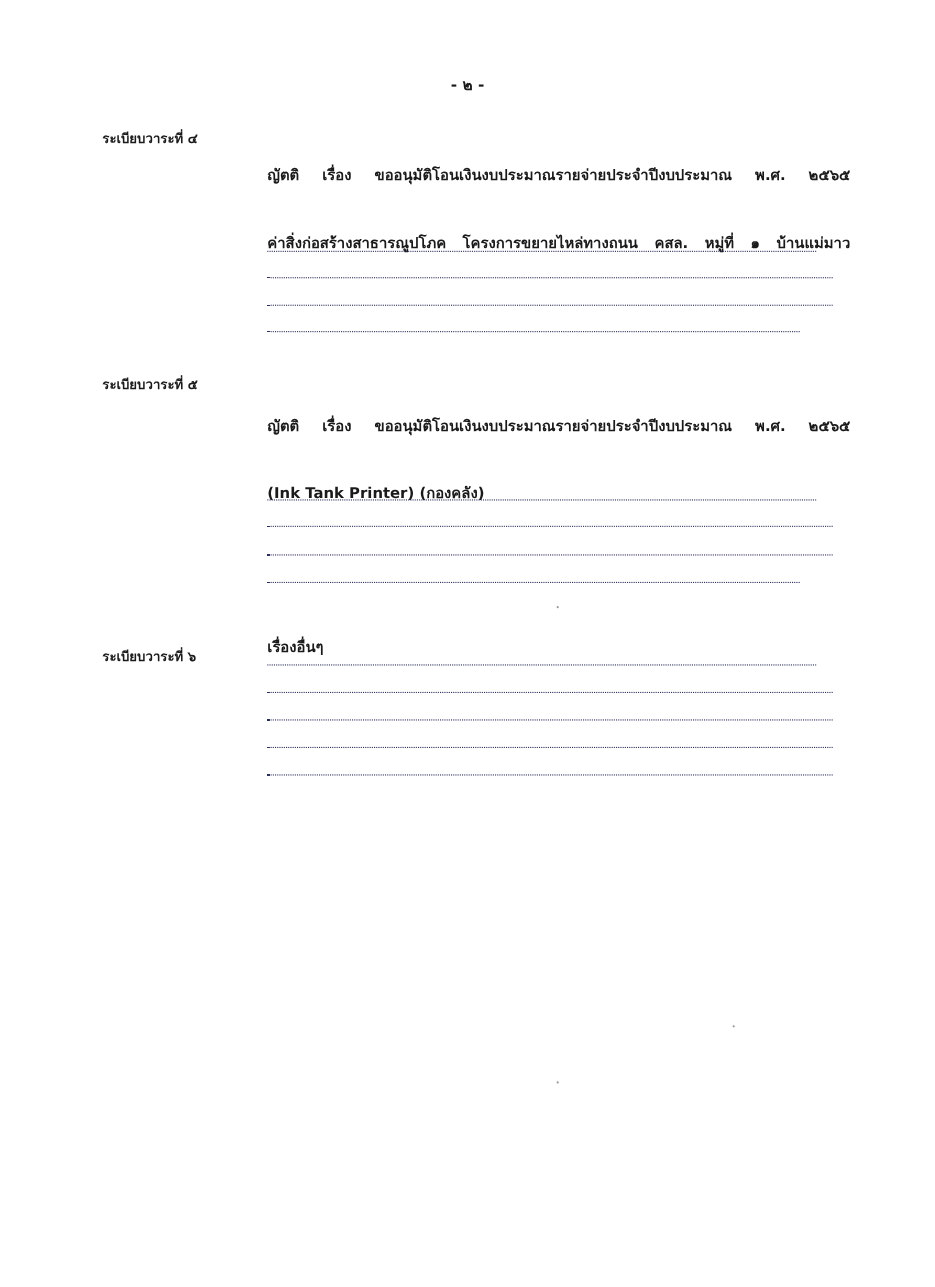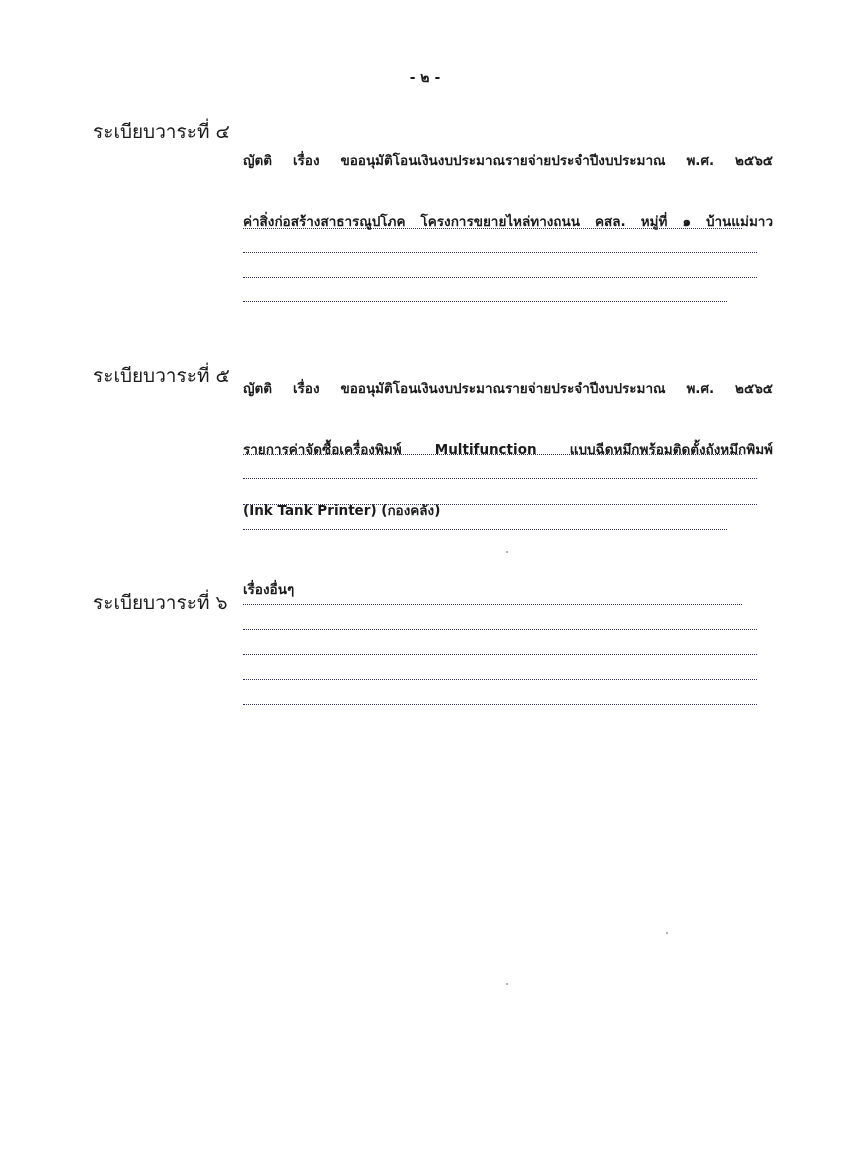--- a/index.html
+++ b/index.html
@@ -20,22 +20,22 @@
       top: 66px;
       left: 0;
       width: 850px;
       text-align: center;
       font-size: 14px;
       font-weight: bold;
     }
     .agenda-label {
       position: absolute;
       left: 93px;
-      font-size: 19px;
-      font-weight: normal;
+      font-size: 12px;
+      font-weight: bold;
       white-space: nowrap;
     }
     .agenda-body {
       position: absolute;
       left: 243px;
       width: 530px;
       font-size: 13.5px;
       font-weight: bold;
       line-height: 25px;
       text-align: justify;
@@ -73,24 +73,23 @@
 <div class="agenda-label" style="top:116px;">ระเบียบวาระที่ ๔</div>
 <div class="agenda-body" style="top:112px;">
   <span class="body-line">ญัตติ  เรื่อง ขออนุมัติโอนเงินงบประมาณรายจ่ายประจำปีงบประมาณ พ.ศ. ๒๕๖๕</span>
   <span class="body-line">ค่าสิ่งก่อสร้างสาธารณูปโภค   โครงการขยายไหล่ทางถนน คสล. หมู่ที่ ๑ บ้านแม่มาว</span>
 </div>
 <div class="dotline" style="top:228px; width:499px;"></div>
 <div class="dotline" style="top:252px; width:514px;"></div>
 <div class="dotline" style="top:277px; width:514px;"></div>
 <div class="dotline" style="top:301px; width:484px;"></div>
 
-<div class="agenda-label" style="top:360px;">ระเบียบวาระที่ ๕</div>
+<div class="agenda-label" style="top:340px;">ระเบียบวาระที่ ๕</div>
 <div class="agenda-body" style="top:340px;">
   <span class="body-line">ญัตติ  เรื่อง ขออนุมัติโอนเงินงบประมาณรายจ่ายประจำปีงบประมาณ พ.ศ. ๒๕๖๕</span>
-  <span class="body-line">รายการค่าจัดซื้อเครื่องพิมพ์ Multifunction   แบบฉีดหมึกพร้อมติดตั้งถังหมึกพิมพ์</span>
   <span class="body-line last">(Ink Tank Printer) (กองคลัง)</span>
 </div>
 <div class="dotline" style="top:454px; width:499px;"></div>
 <div class="dotline" style="top:478px; width:514px;"></div>
 <div class="dotline" style="top:504px; width:514px;"></div>
 <div class="dotline" style="top:529px; width:484px;"></div>
 
 <div class="agenda-label" style="top:587px;">ระเบียบวาระที่ ๖</div>
 <div class="agenda-body" style="top:541px;">
   <span class="body-line last">เรื่องอื่นๆ</span>

